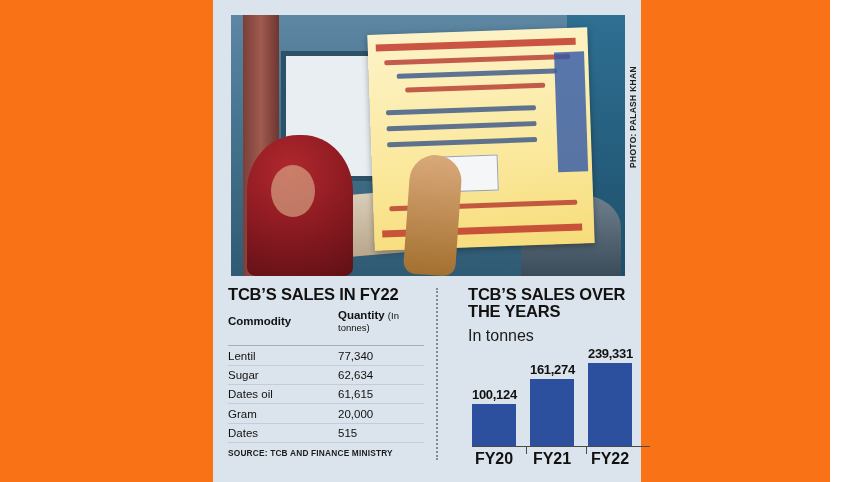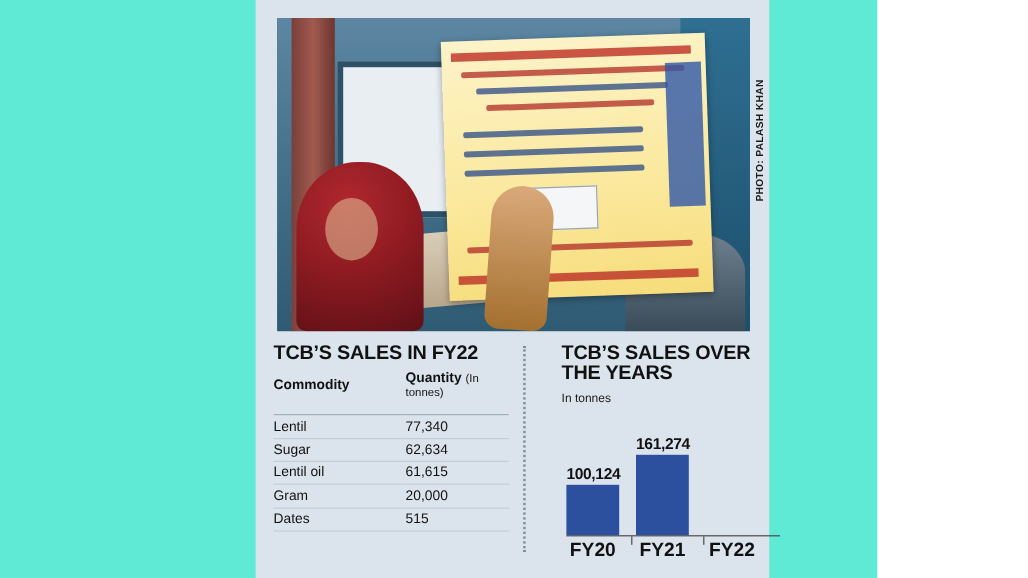--- a/index.html
+++ b/index.html
@@ -8,23 +8,23 @@
     background: #ffffff;
   }
   body {
     width: 857px;
     height: 482px;
     font-family: "Liberation Sans", sans-serif;
     overflow: hidden;
   }
   #page {
     position: relative;
-    width: 731px;
+    width: 830px;
     height: 482px;
-    background: #5eead4;
+    background: #f97316;
   }
   
   .card {
     position: absolute;
     left: 213px;
     top: 0px;
     width: 428px;
     height: 482px;
     background: #dbe4ec;
   }
@@ -216,21 +216,21 @@
   }
   
   .chart-block {
     position: absolute;
     left: 468px;
     top: 286px;
     width: 182px;
     height: 180px;
   }
   .chart-subtitle {
-    font-size: 10px;
+    font-size: 16px;
     color: #1b1b1b;
     margin-top: 3px;
   }
   .chart-area {
     position: absolute;
     left: 0;
     top: 58px;
     width: 182px;
     height: 122px;
   }
@@ -342,50 +342,55 @@
       <tbody>
         <tr>
           <td>Lentil</td>
           <td>77,340</td>
         </tr>
         <tr>
           <td>Sugar</td>
           <td>62,634</td>
         </tr>
         <tr>
-          <td>Lentil oil</td>
+          <td>Dates oil</td>
           <td>61,615</td>
         </tr>
         <tr>
           <td>Gram</td>
           <td>20,000</td>
         </tr>
         <tr>
           <td>Dates</td>
           <td>515</td>
         </tr>
       </tbody>
     </table>
+    <div class="source">SOURCE: TCB AND FINANCE MINISTRY</div>
   </div>
 
   <div class="divider"></div>
 
   <div class="chart-block">
     <div class="block-title">TCB’S SALES OVER THE YEARS</div>
     <div class="chart-subtitle">In tonnes</div>
 
     <div class="chart-area">
       <div class="bars">
         <div class="bar-col">
           <div class="bar-val">100,124</div>
           <div class="bar" style="height:42%"></div>
         </div>
         <div class="bar-col">
           <div class="bar-val">161,274</div>
           <div class="bar" style="height:67%"></div>
+        </div>
+        <div class="bar-col">
+          <div class="bar-val">239,331</div>
+          <div class="bar" style="height:100%"></div>
         </div>
       </div>
       <div class="axis"></div>
       <div class="tick" style="left:58px;"></div>
       <div class="tick" style="left:118px;"></div>
       <div class="xlabels">
         <div class="xlab">FY20</div>
         <div class="xlab">FY21</div>
         <div class="xlab">FY22</div>
       </div>

